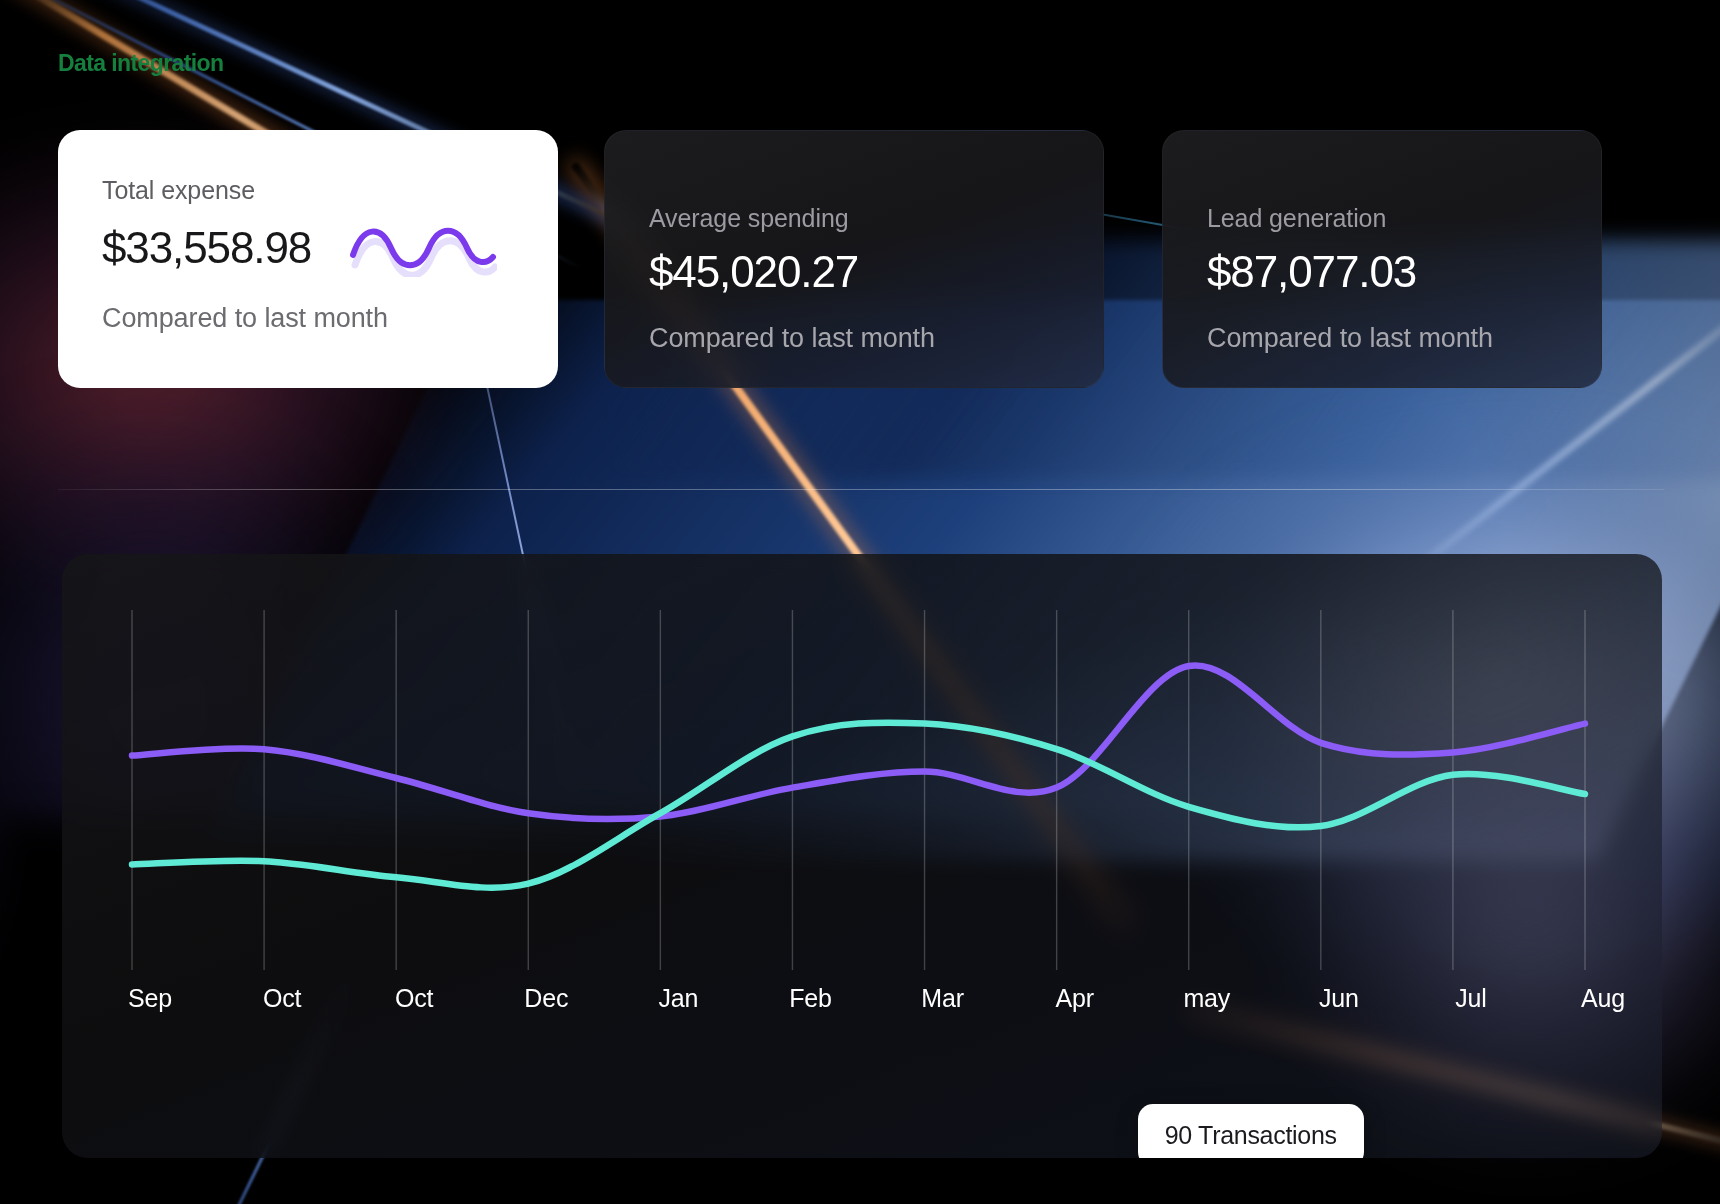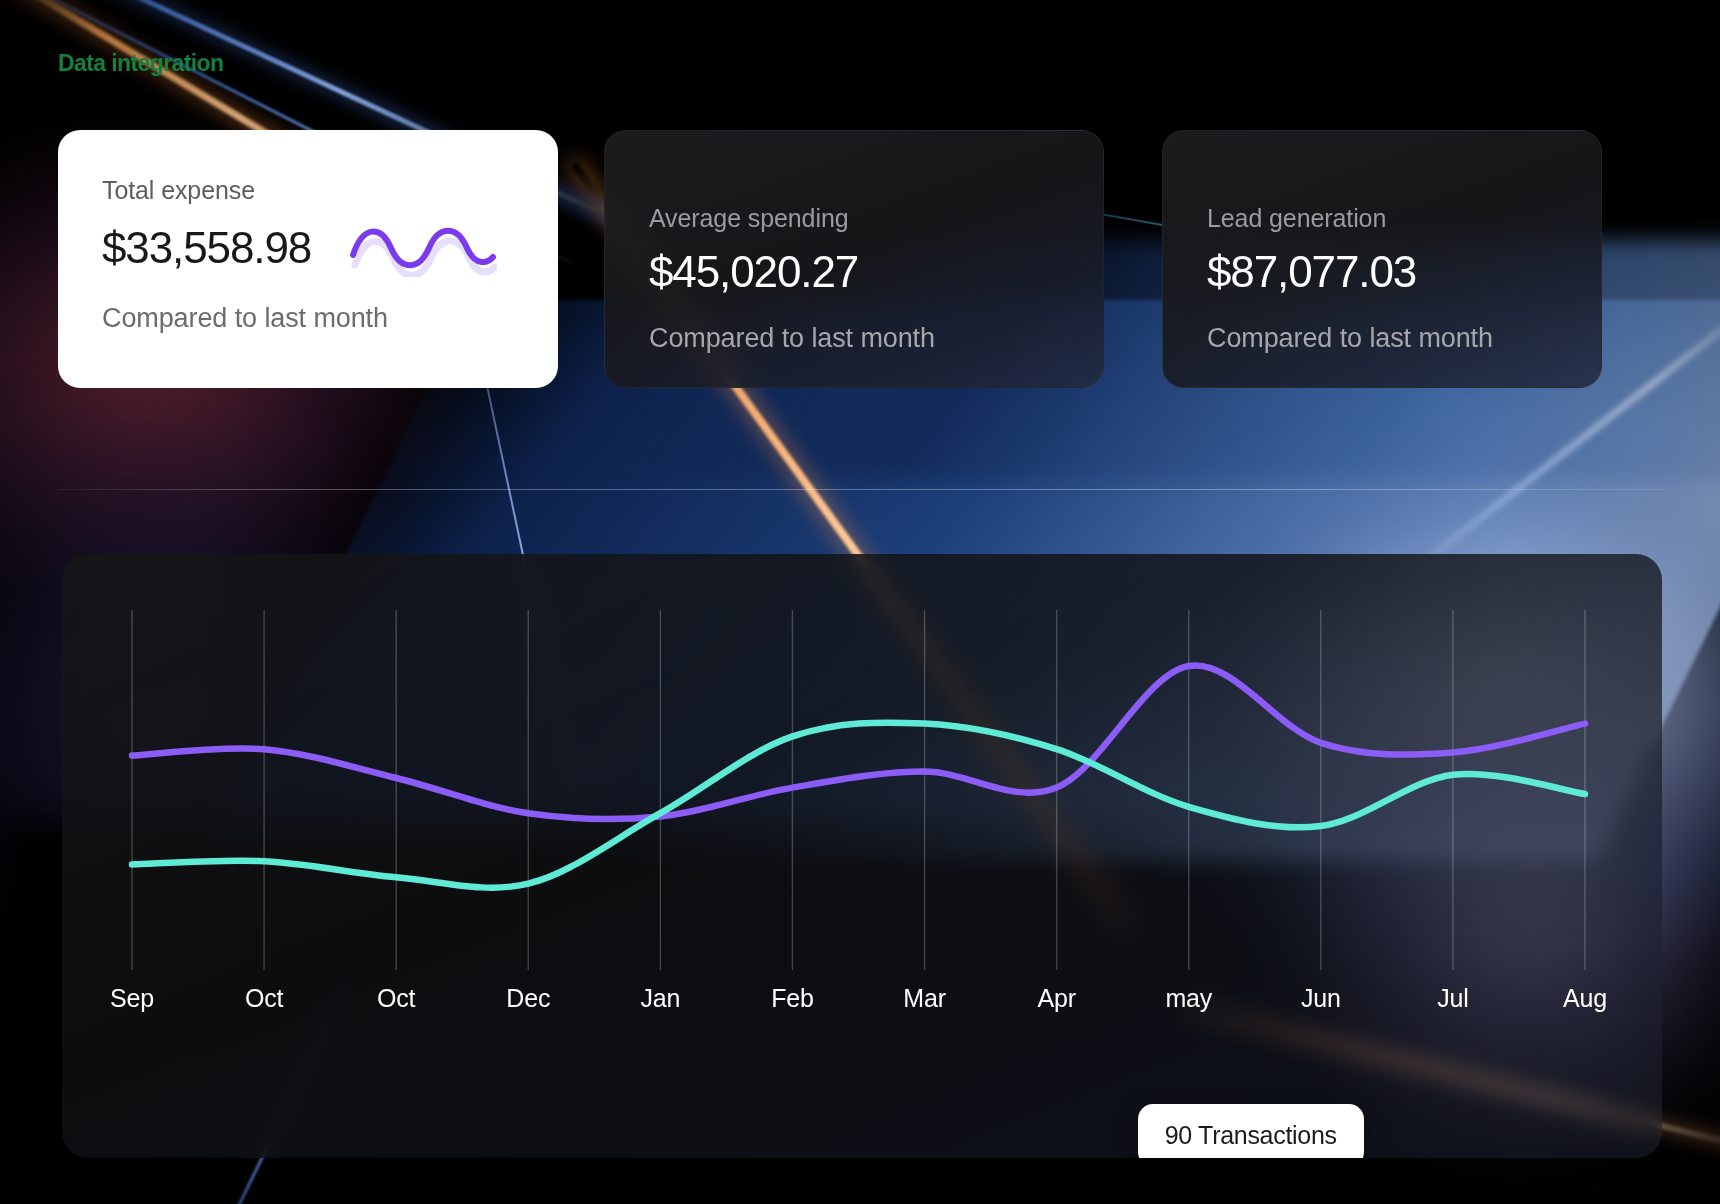--- a/index.html
+++ b/index.html
@@ -189,21 +189,21 @@
   .chart-panel{
     position:absolute; left:62px; top:554px; width:1600px; height:604px;
     border-radius:26px;
     background:linear-gradient(158deg, rgba(22,22,24,.86) 0%, rgba(16,16,18,.82) 40%,
        rgba(18,20,28,.70) 62%, rgba(26,30,44,.52) 82%, rgba(40,46,66,.40) 100%);
     backdrop-filter:blur(10px);
     overflow:hidden;
   }
   .chart-svg{ position:absolute; left:0; top:0; width:1600px; height:604px; }
 
-  .xlabels{ position:absolute; left:0; top:430px; width:1600px; height:50px; }
+  .xlabels{ position:absolute; left:18px; top:430px; width:1600px; height:50px; }
   .xlabel{
     position:absolute; top:0; transform:translateX(-50%);
     font-size:25px; color:#fff; letter-spacing:-.2px; white-space:nowrap;
   }
 
   
   .tooltip{
     position:absolute; left:1091px; top:603px; transform:translateX(-50%);
     background:#fff; border-radius:15px; padding:17px 27px;
     font-size:25px; color:#1b1b1f; letter-spacing:-.3px; white-space:nowrap;

